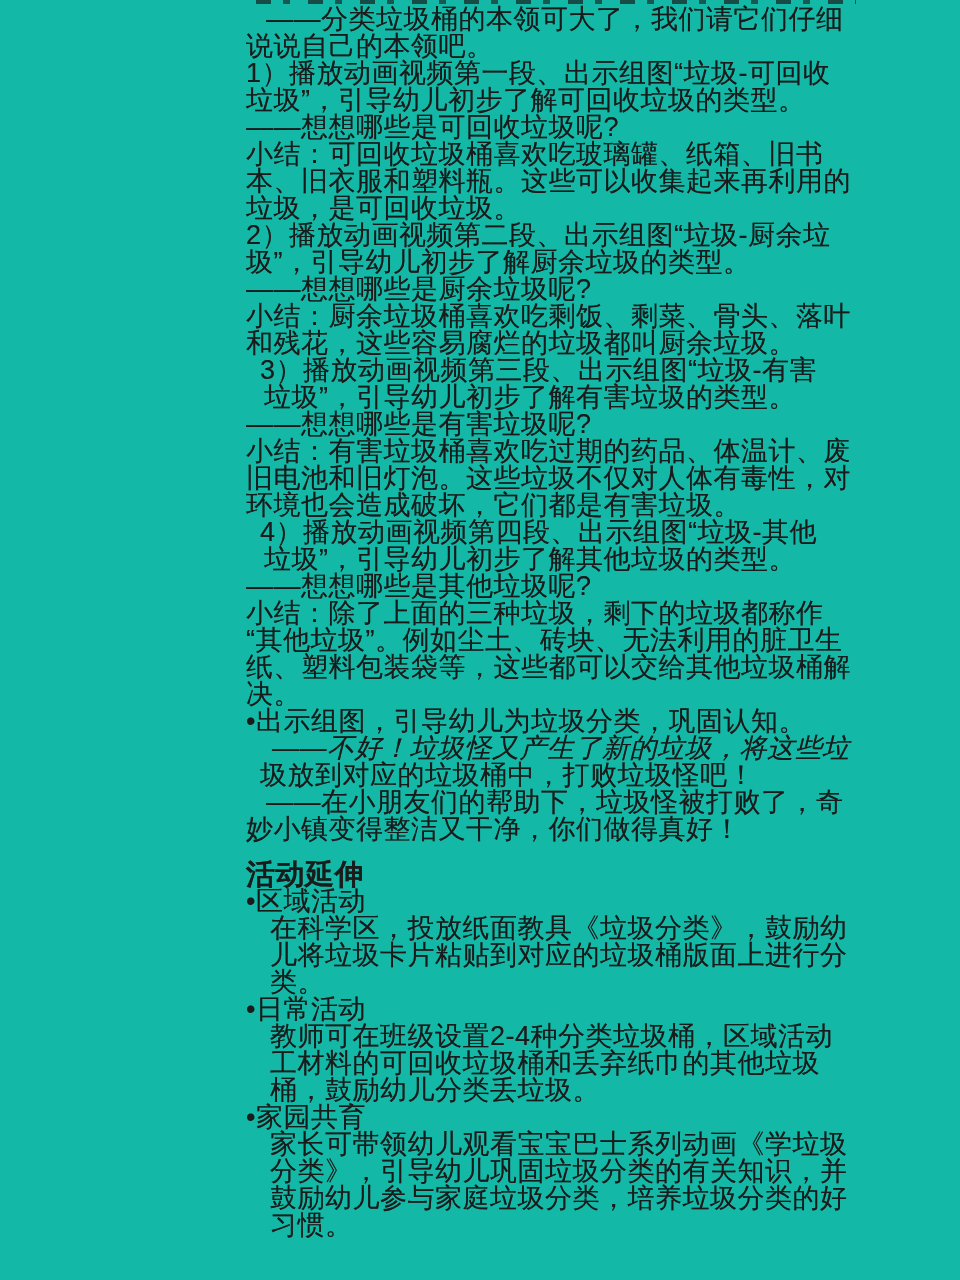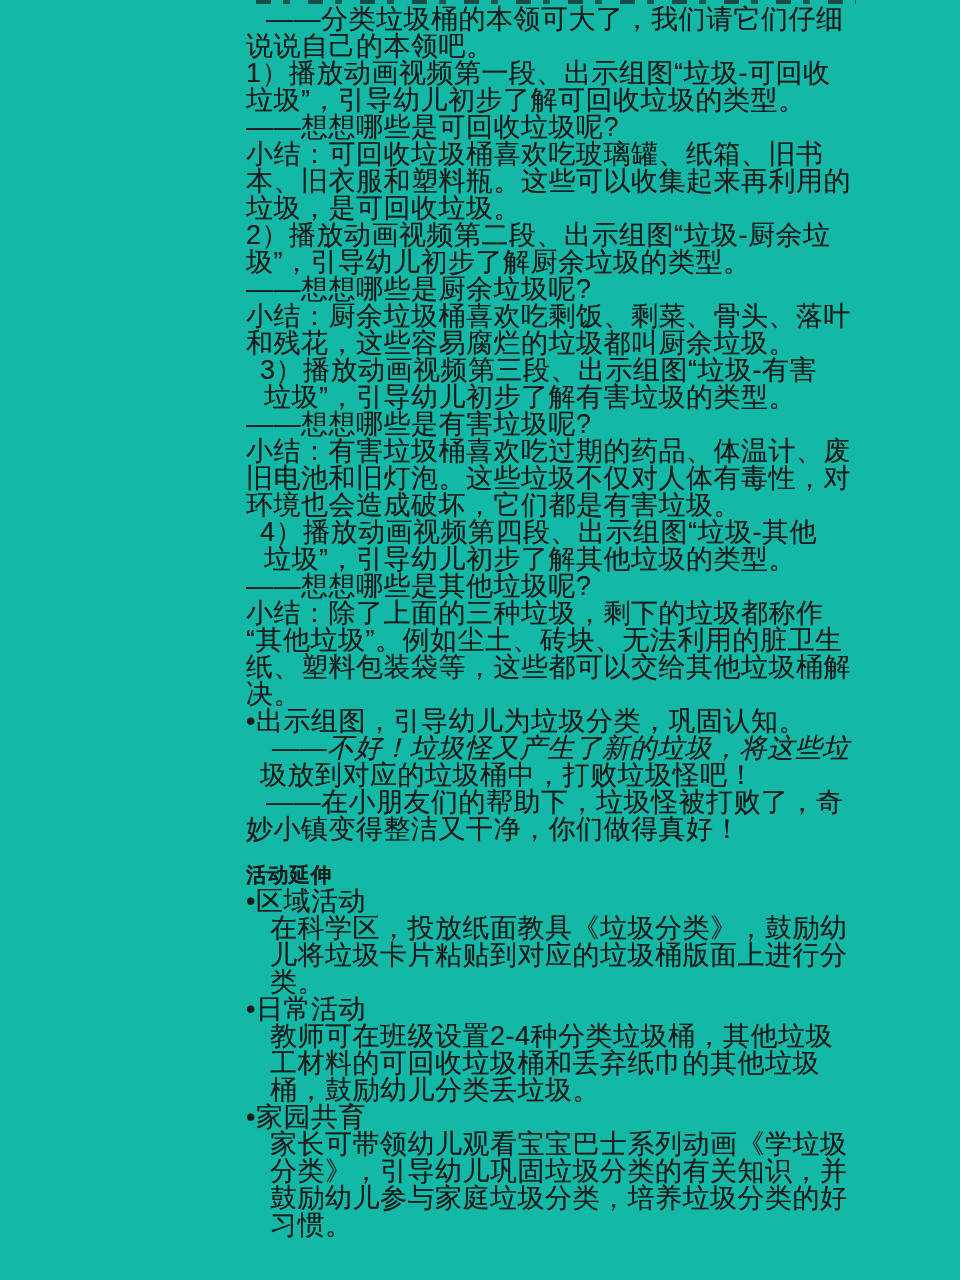--- a/index.html
+++ b/index.html
@@ -35,21 +35,21 @@
     white-space: nowrap;
     text-shadow: 0 0 0.6px rgba(20,20,20,0.55);
   }
   .d1 { padding-left: 20px; }   
   .d2 { padding-left: 26px; font-style: italic; }   
   .n1 { padding-left: 14px; }   
   .n2 { padding-left: 18px; }   
   .c1 { padding-left: 24px; }   
   .heading {
     margin-top: 18px;
-    font-size: 21px;
+    font-size: 29px;
     line-height: 27px;
     height: 27px;
     font-weight: bold;
     letter-spacing: 0.5px;
     white-space: nowrap;
     text-shadow: 0 0 0.6px rgba(20,20,20,0.6);
   }
 </style>
 </head>
 <body>
@@ -94,21 +94,21 @@
     </div>
 
     <div class="heading">活动延伸</div>
 
     <div>
       <div class="line">•区域活动</div>
       <div class="line c1">在科学区，投放纸面教具《垃圾分类》，鼓励幼</div>
       <div class="line c1">儿将垃圾卡片粘贴到对应的垃圾桶版面上进行分</div>
       <div class="line c1">类。</div>
       <div class="line">•日常活动</div>
-      <div class="line c1">教师可在班级设置2-4种分类垃圾桶，其他垃圾</div>
+      <div class="line c1">教师可在班级设置2-4种分类垃圾桶，区域活动</div>
       <div class="line c1">工材料的可回收垃圾桶和丢弃纸巾的其他垃圾</div>
       <div class="line c1">桶，鼓励幼儿分类丢垃圾。</div>
       <div class="line">•家园共育</div>
       <div class="line c1">家长可带领幼儿观看宝宝巴士系列动画《学垃圾</div>
       <div class="line c1">分类》，引导幼儿巩固垃圾分类的有关知识，并</div>
       <div class="line c1">鼓励幼儿参与家庭垃圾分类，培养垃圾分类的好</div>
       <div class="line c1">习惯。</div>
     </div>
 
   </div>

